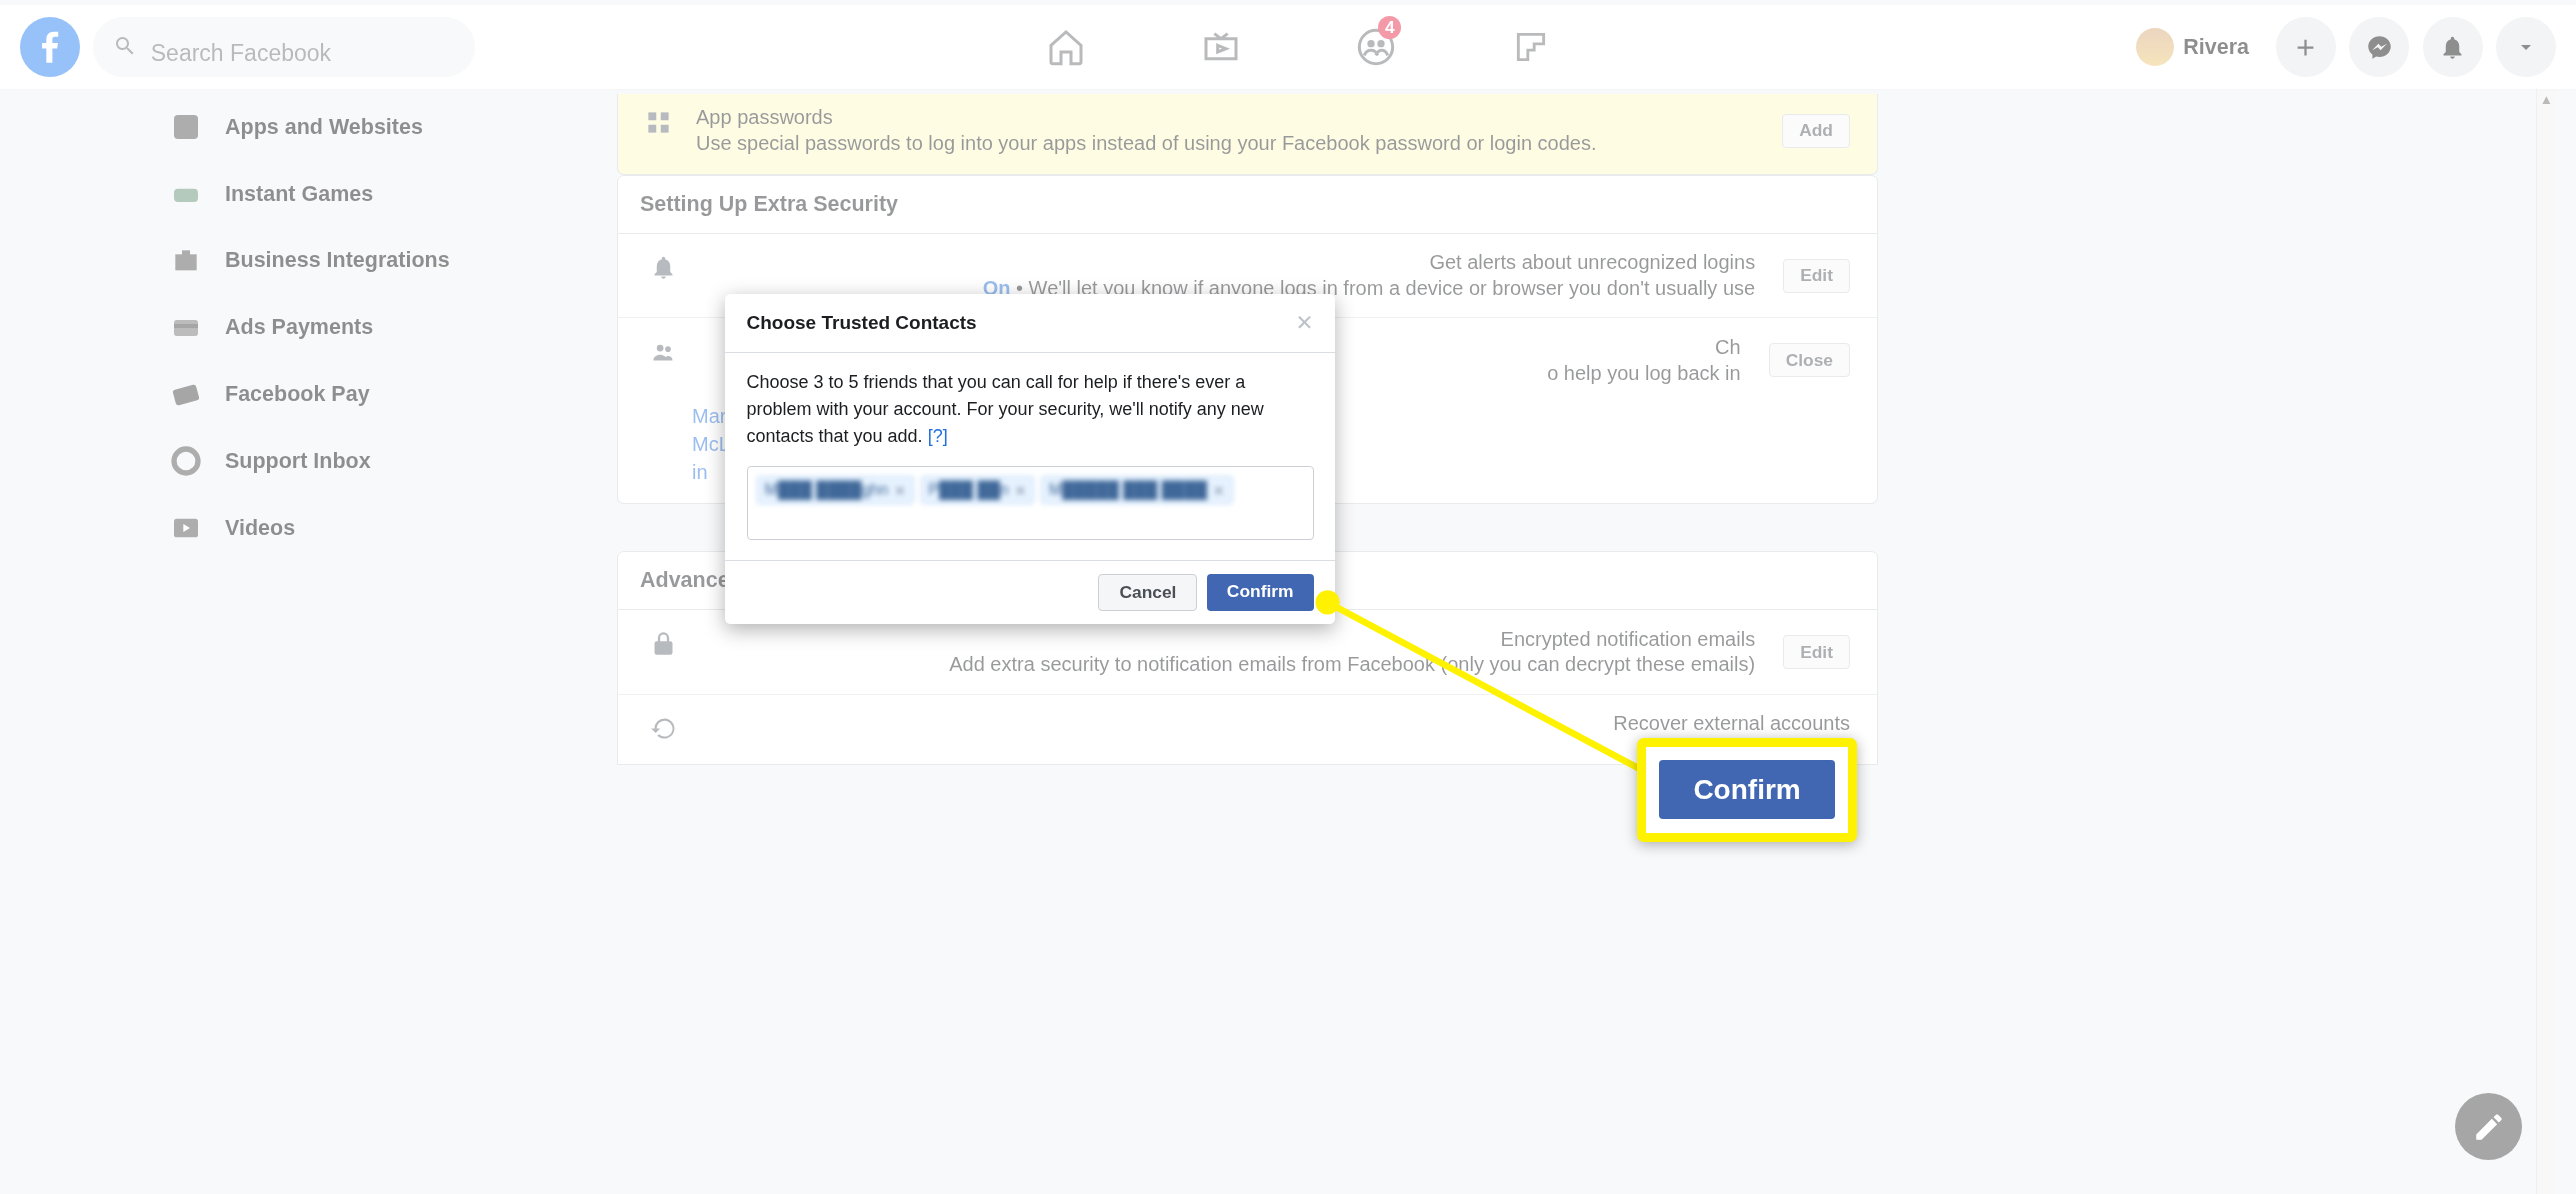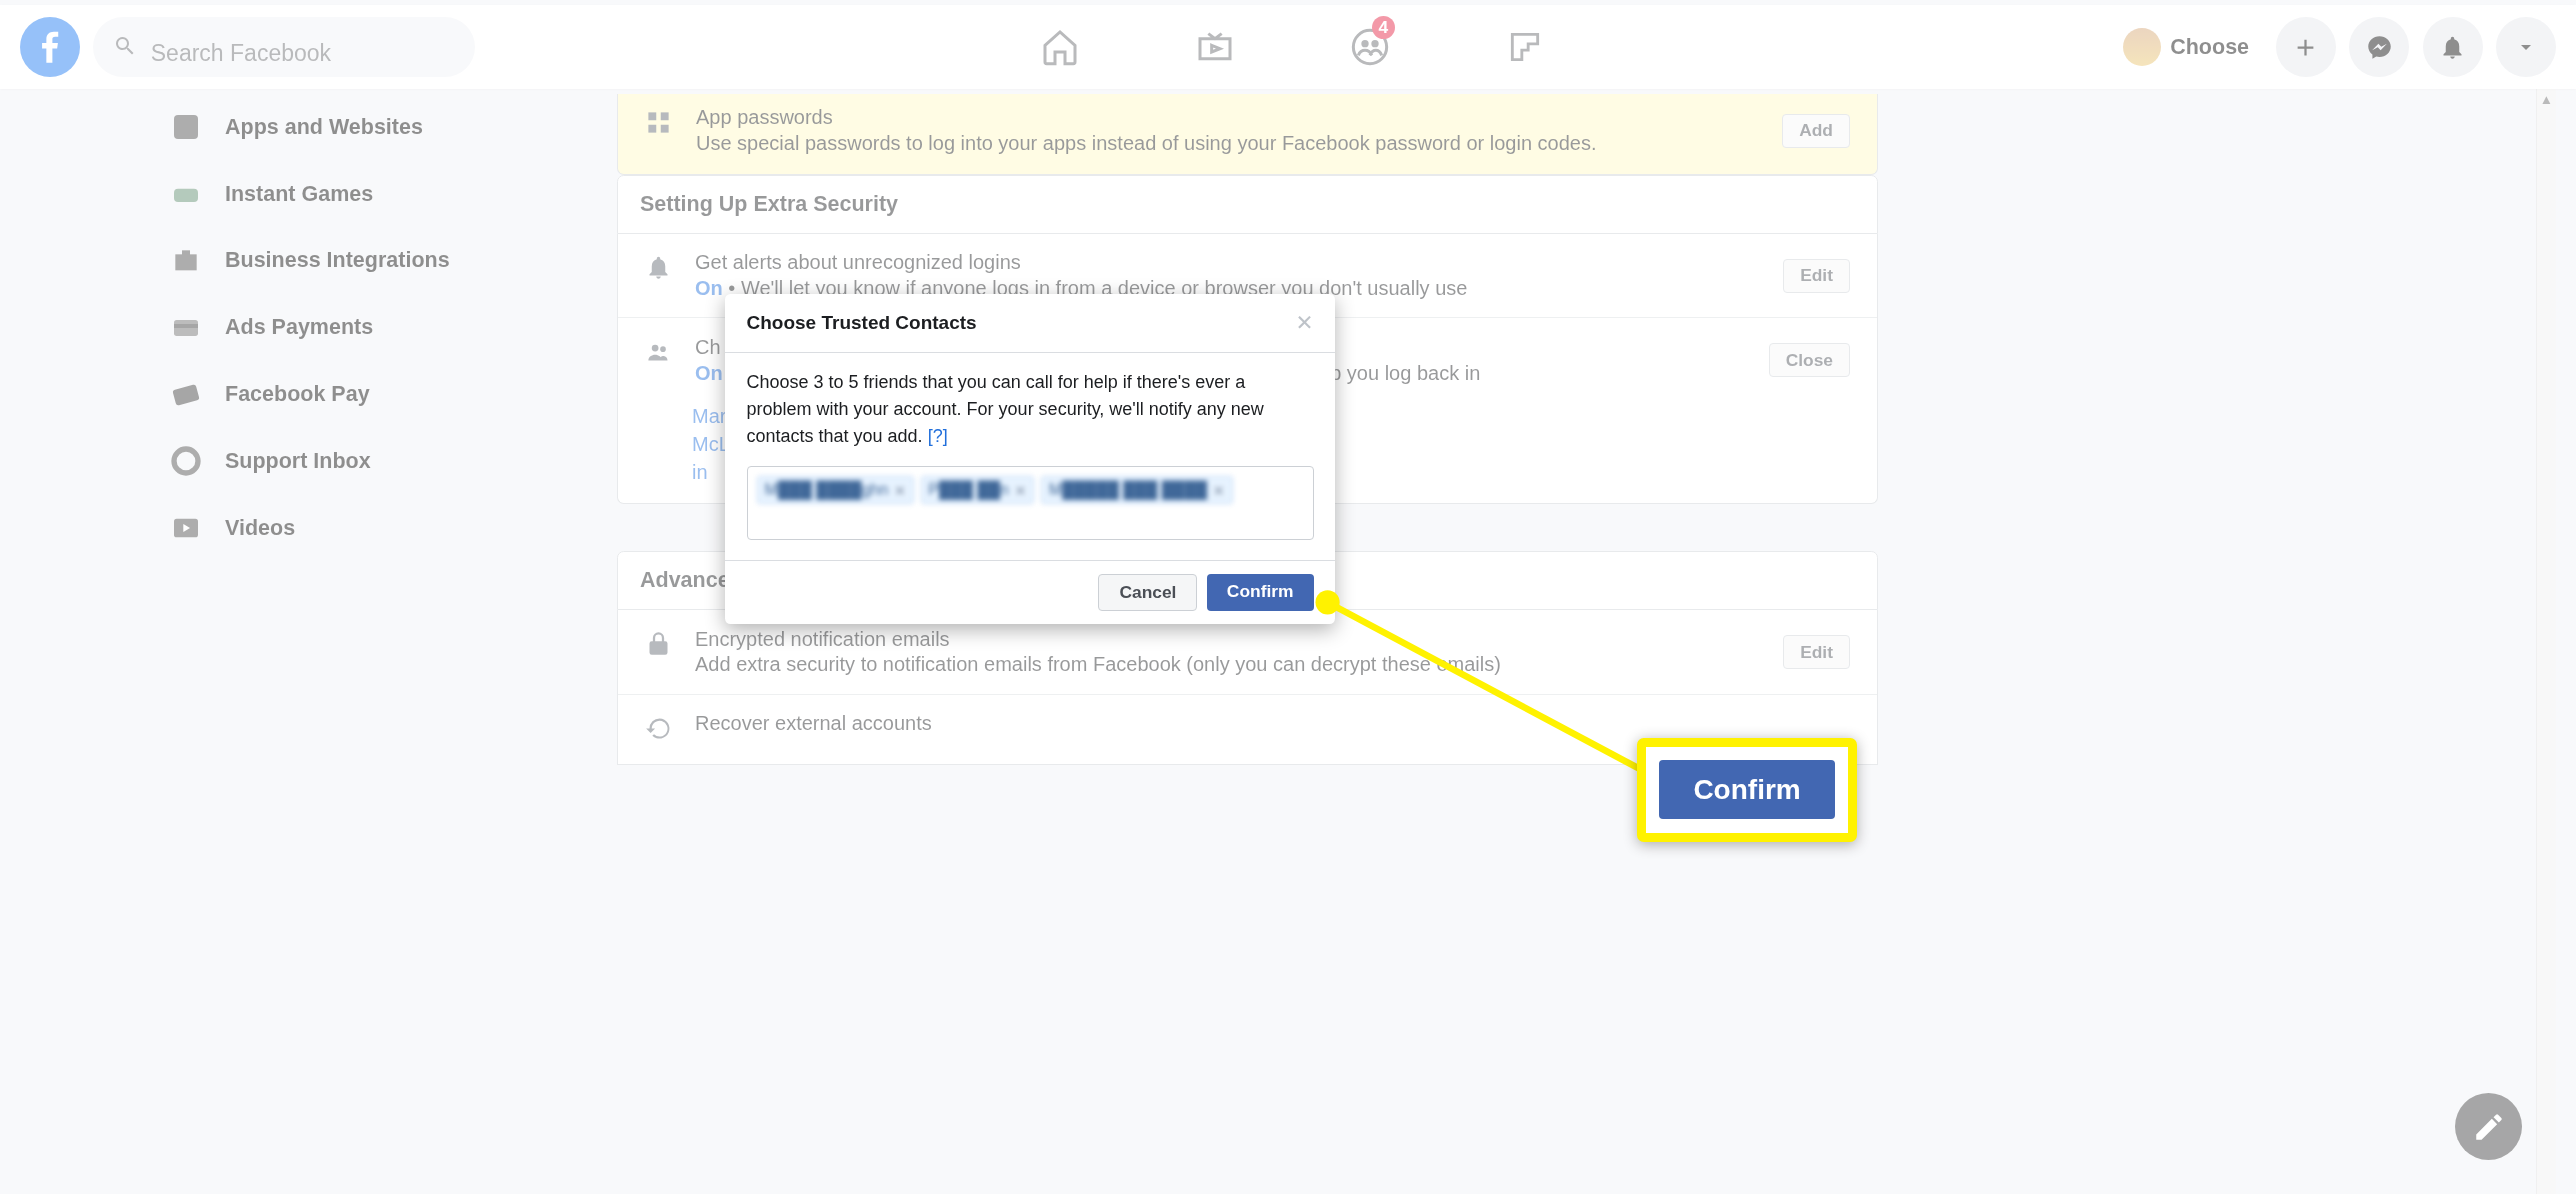--- a/index.html
+++ b/index.html
@@ -34,21 +34,21 @@
 .section-row { background: #fef9c3; border: 0.7px solid #ccd0d5; border-radius: 6.7px; padding: 19px 27px; display: flex; align-items: flex-start; gap: 19px; }
 .section-row.partial-top { border-top: none; border-top-left-radius: 0; border-top-right-radius: 0; margin-top: -6.7px; }
 .row-icon { width: 32px; height: 32px; color: #616770; flex-shrink: 0; margin-top: 2.7px; }
 .row-content { flex: 1; }
 .row-title { font-size: 20px; color: #1c1e21; margin-bottom: 2.7px; }
 .row-desc { font-size: 20px; color: #1c1e21; }
 .row-on { color: #216fdb; font-weight: bold; margin-top: 8px; }
 .row-btn { background: #f5f6f7; border: 0.7px solid #ccd0d5; border-radius: 4px; padding: 5.4px 16px; font-size: 17.4px; font-weight: bold; color: #4b4f56; align-self: center; }
 .section-header { background: #fff; border: 0.7px solid #ccd0d5; border-top-left-radius: 6.7px; border-top-right-radius: 6.7px; padding: 16px 22px; font-size: 21.5px; font-weight: bold; color: #1c1e21; }
 .section-group { background: #fff; border: 0.7px solid #ccd0d5; border-top: none; padding: 0; display: flex; flex-direction: column; }
-.group-row { display: flex; align-items: flex-start; gap: 18px; padding: 17.4px 27px; border-bottom: 0.7px solid #dadde1; }
+.group-row { display: flex; align-items: flex-start; gap: 28px; padding: 17.4px 27px; border-bottom: 0.7px solid #dadde1; text-align: right; }
 .group-row:last-child { border-bottom: none; }
 .contact-names { display: flex; gap: 40px; padding: 0 0 17.4px 74px; }
 .contact-name { color: #216fdb; font-size: 20px; line-height: 1.4; width: 87px; word-break: break-word; }
 
 
 .overlay-dim { position: fixed; inset: 0; background: rgba(255,255,255,0.55); z-index: 20; }
 
 
 .modal { position: fixed; top: 294px; left: 725px; width: 610px; background: #fff; border-radius: 5.4px; box-shadow: 0 5.4px 20px rgba(0,0,0,0.3); z-index: 30; }
 .modal-header { display: flex; justify-content: space-between; align-items: center; padding: 16px 21.5px; border-bottom: 0.7px solid #dadde1; }
@@ -117,21 +117,21 @@
     </div>
     <div class="nav-icon">
       <svg width="38" height="38" viewBox="0 0 24 24">
           <path fill="none" stroke="#65676b" stroke-width="1.8" d="M4 4h16v6h-6v4h-4v6H4z"></path>
         </svg>
     </div>
   </div>
   <div class="nav-right">
     <div class="user-chip">
       <div class="user-avatar"></div>
-      <span class="user-name">Choose</span>
+      <span class="user-name">Rivera</span>
     </div>
     <div class="circle-btn">
       <svg width="27" height="27" viewBox="0 0 24 24">
           <path d="M19 13h-6v6h-2v-6H5v-2h6V5h2v6h6v2z"></path>
         </svg>
     </div>
     <div class="circle-btn">
       <svg width="27" height="27" viewBox="0 0 24 24">
           <path d="M12 2C6.5 2 2 6.1 2 11.2c0 2.9 1.4 5.4 3.7 7.1V22l3.4-1.9c.9.3 1.9.4 2.9.4 5.5 0 10-4.1 10-9.3S17.5 2 12 2zm1 12.4l-2.5-2.7-5 2.7 5.5-5.8 2.6 2.7 4.9-2.7-5.5 5.8z"></path>
         </svg>

